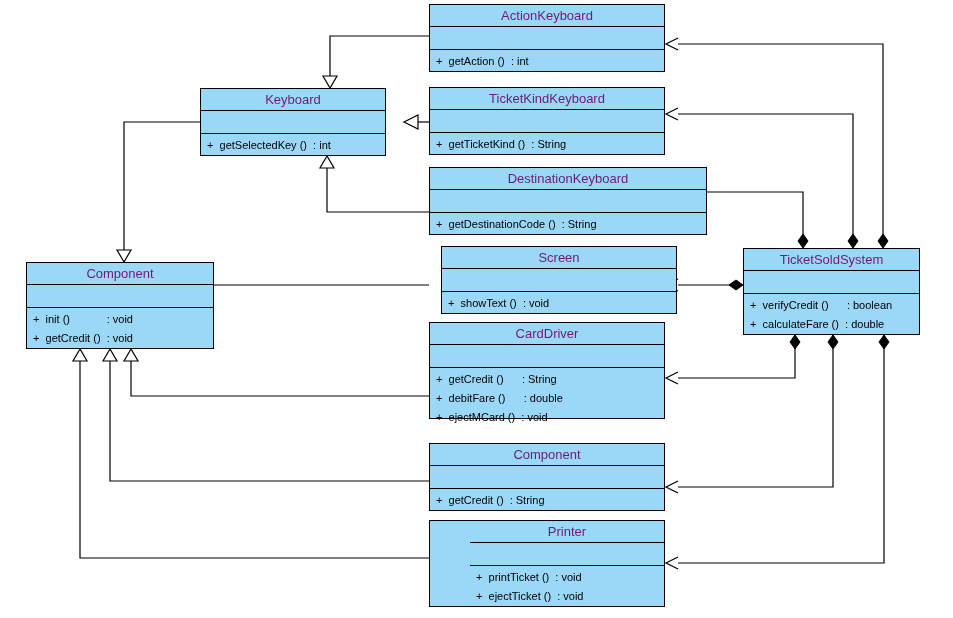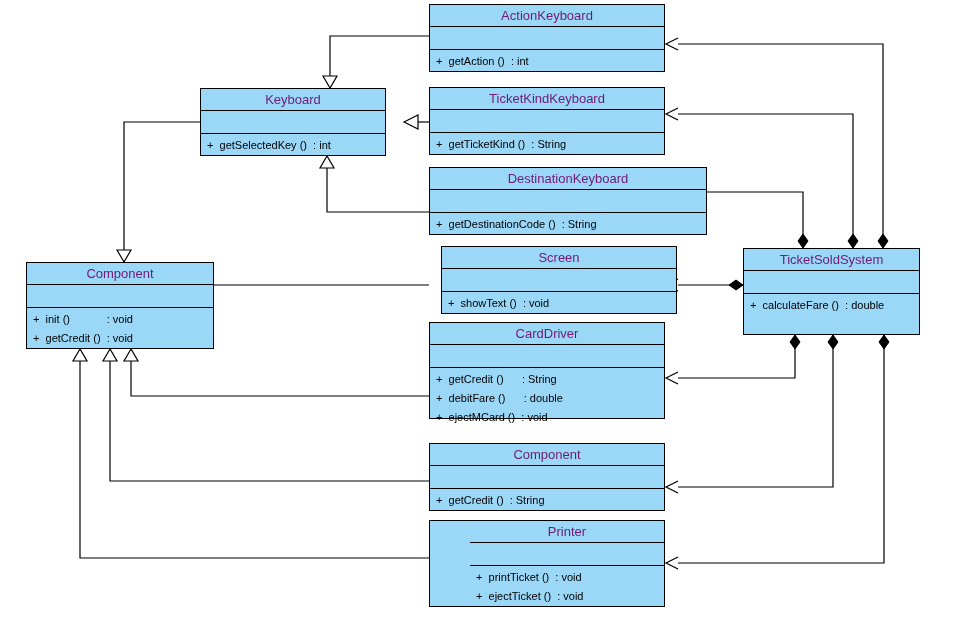--- a/index.html
+++ b/index.html
@@ -197,20 +197,21 @@
     <div class="uml-attrs"></div>
     <div class="uml-ops">
       <span class="uml-op">+  showText ()  : void</span>
     </div>
   </div>
 
   <div class="uml-class" style="left:743px; top:248px; width:177px; height:87px;">
     <div class="uml-name">TicketSoldSystem</div>
     <div class="uml-attrs"></div>
     <div class="uml-ops">
+      <span class="uml-op">+  verifyCredit ()      : boolean</span>
       <span class="uml-op">+  calculateFare ()  : double</span>
     </div>
   </div>
 
   <div class="uml-class" style="left:429px; top:322px; width:236px; height:97px;">
     <div class="uml-name">CardDriver</div>
     <div class="uml-attrs"></div>
     <div class="uml-ops">
       <span class="uml-op">+  getCredit ()      : String</span>
       <span class="uml-op">+  debitFare ()      : double</span>

